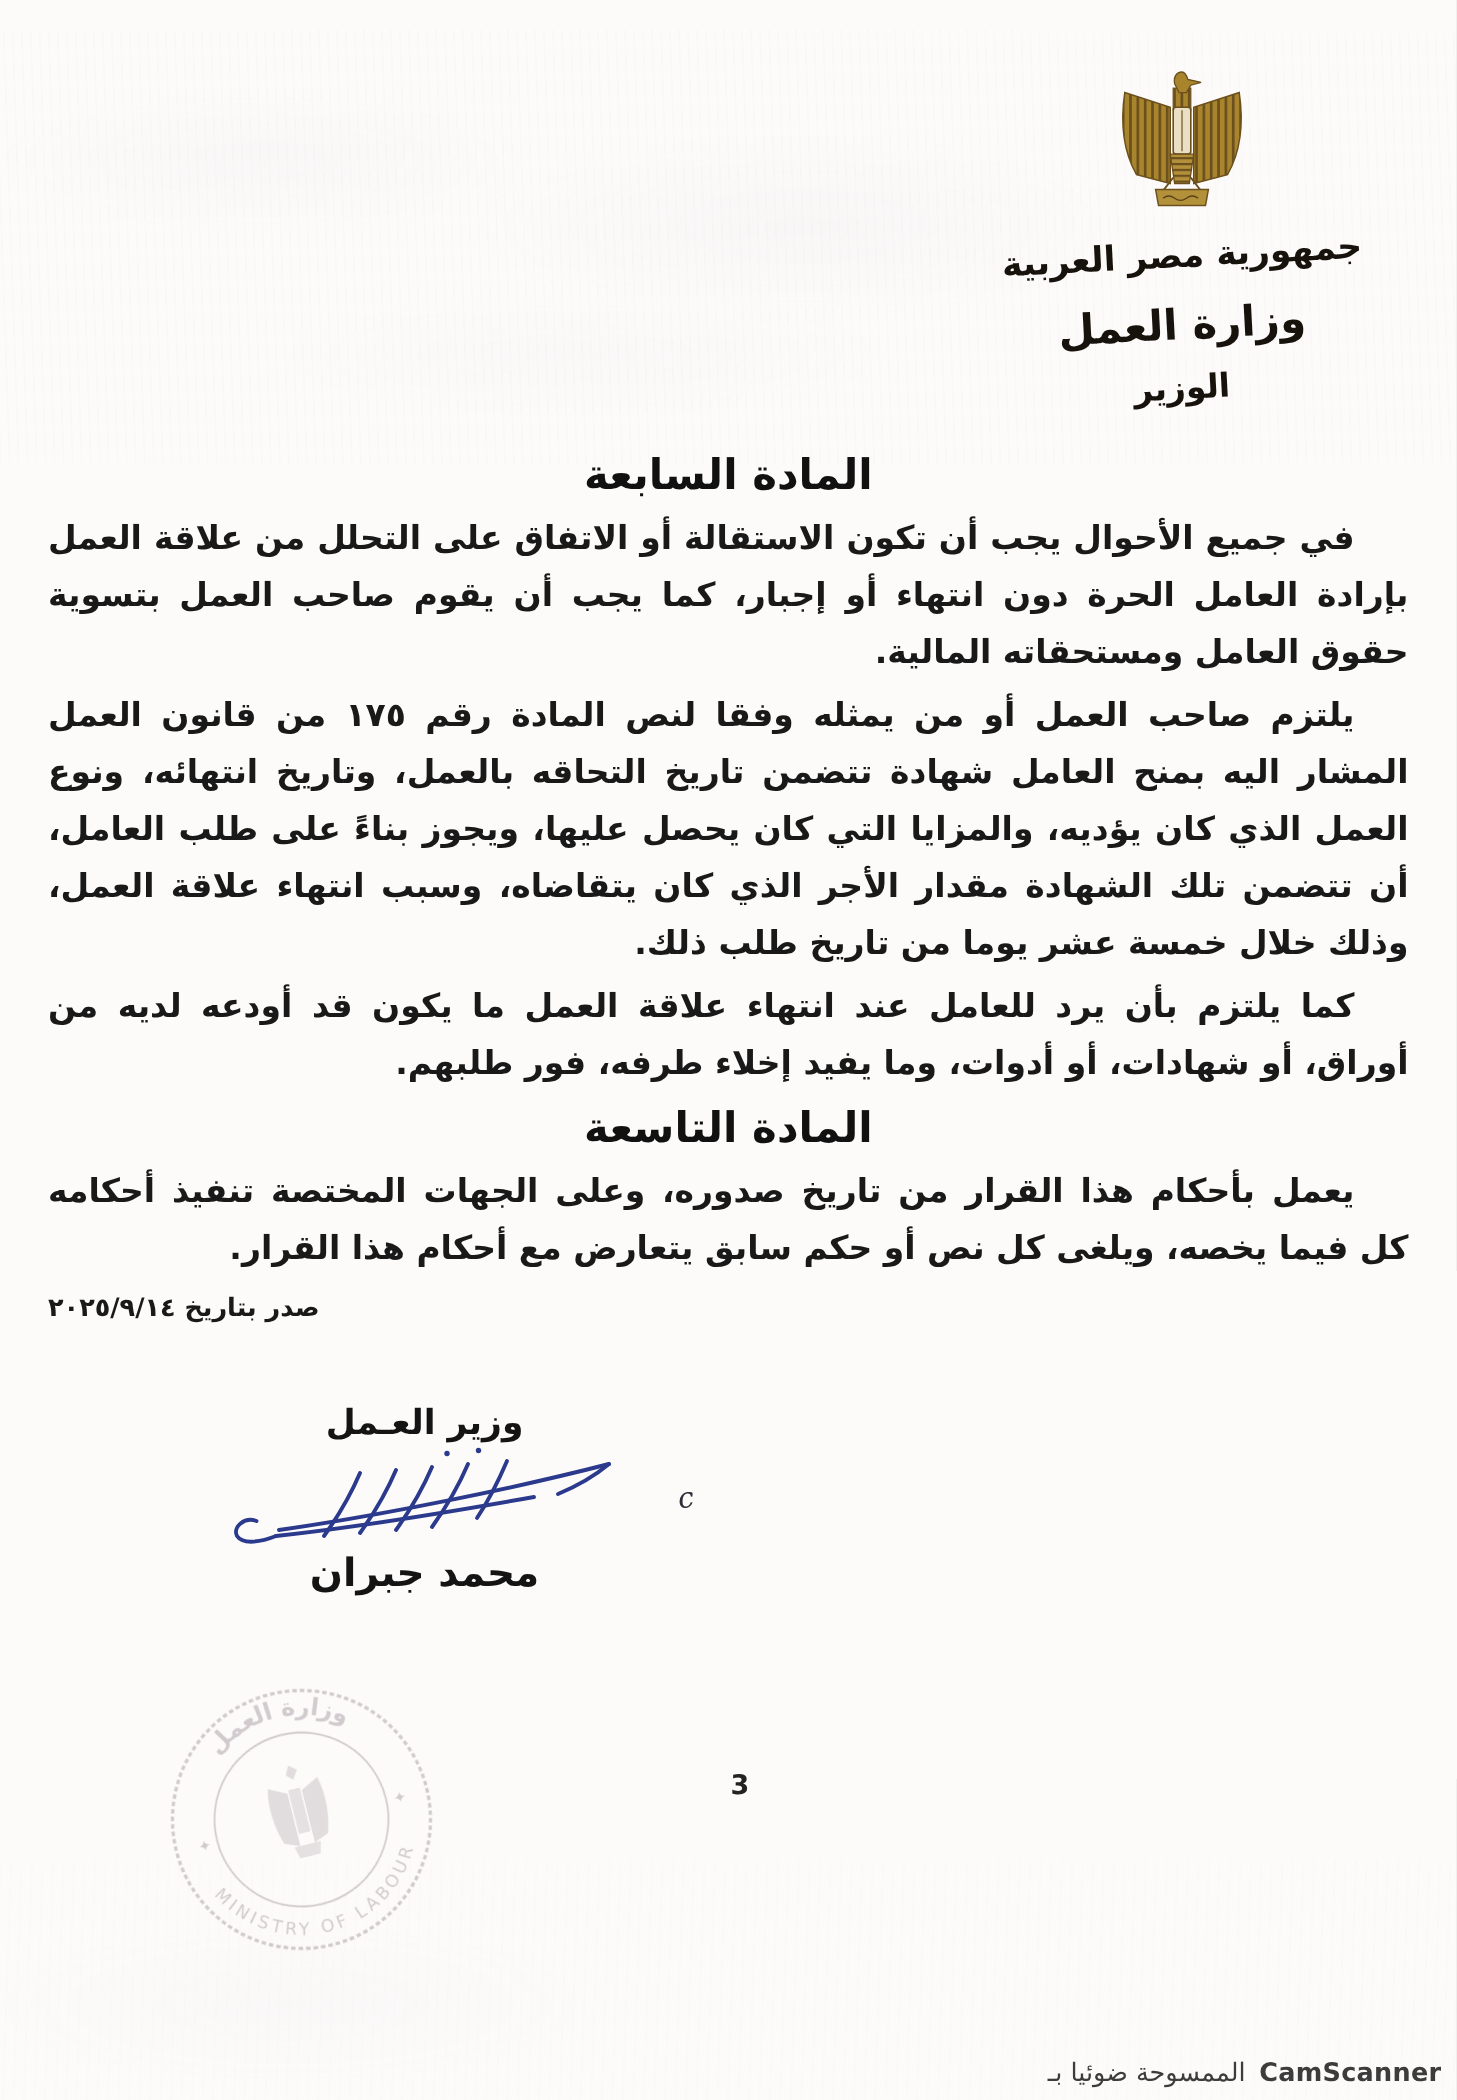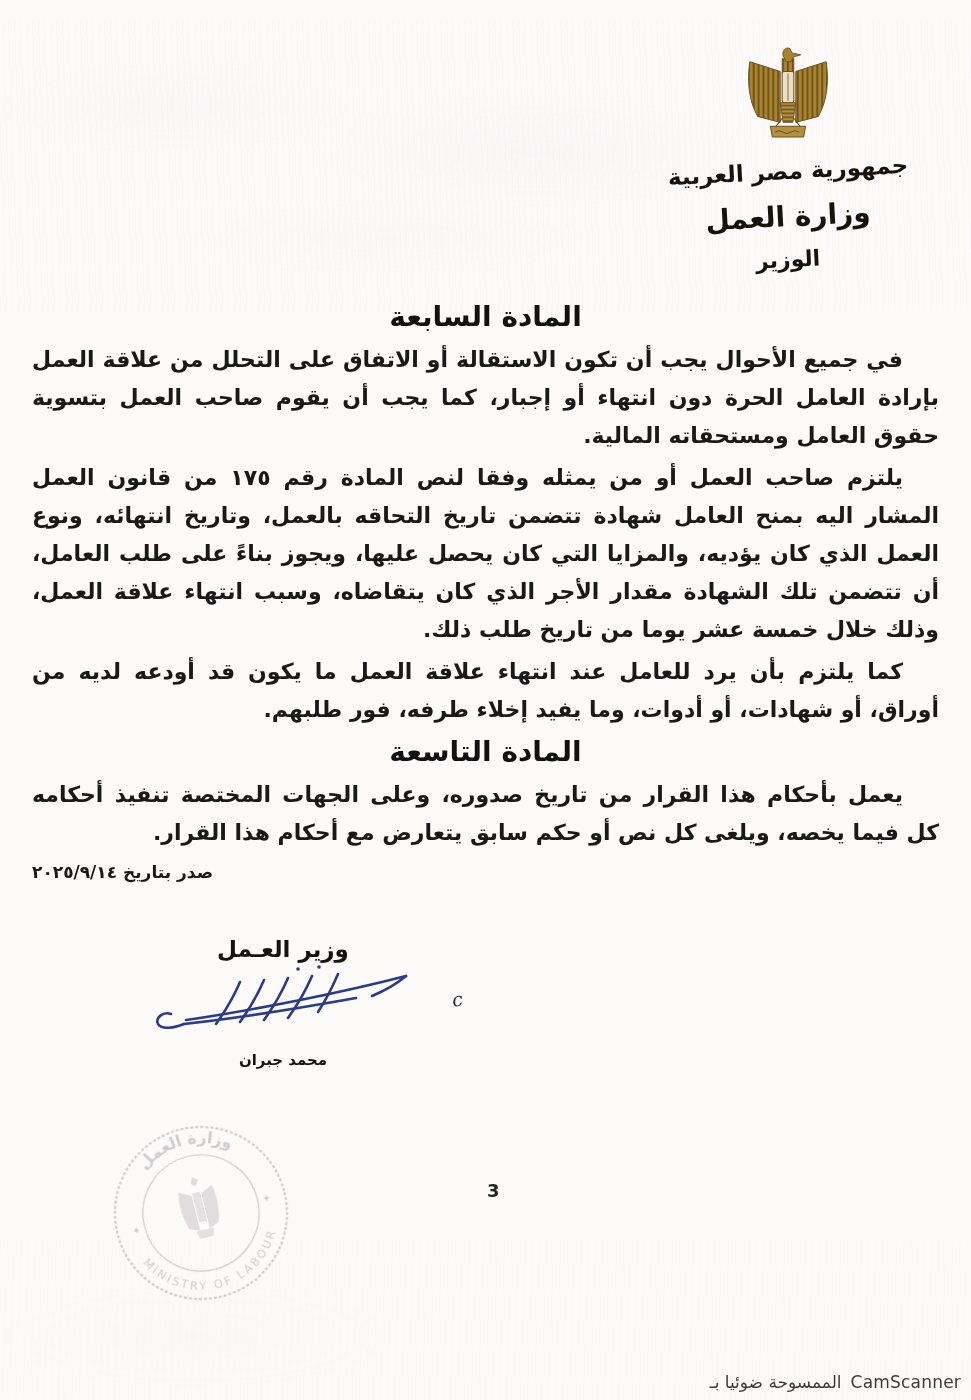--- a/index.html
+++ b/index.html
@@ -43,36 +43,36 @@
     text-align:justify;text-indent:36px;margin:0 0 4px 0;
   }
   .issued-line{
     direction:rtl;text-align:left;padding-left:0;padding-right:64px;
     font-size:17px;font-weight:600;margin-top:10px;color:#191919;
   }
   
   .sig-block{position:absolute;top:936px;left:148px;width:270px;text-align:center;}
   .sig-title{font-size:23px;font-weight:700;direction:rtl;color:#141414;}
   .sig-svg{display:block;margin:-2px auto -10px auto;}
-  .sig-name{font-size:15px;font-weight:700;direction:rtl;color:#141414;margin-top:17px;}
+  .sig-name{font-size:26px;font-weight:700;direction:rtl;color:#141414;}
   .stray-mark{
     position:absolute;left:452px;top:988px;font-size:19px;color:#2e2e38;
     font-family:"DejaVu Serif",serif;font-style:italic;transform:rotate(-8deg);
   }
   
   .stamp{position:absolute;left:106px;top:1118px;opacity:.5;transform:rotate(-14deg);filter:blur(.4px);}
   
   .page-number{position:absolute;left:487px;top:1180px;font-size:18px;font-weight:600;color:#222;}
   
   .footer{
     position:absolute;right:10px;bottom:8px;display:flex;flex-direction:row;
     align-items:center;gap:9px;font-size:17px;color:#3c3c3c;
   }
   .footer .ar{direction:rtl;}
-  .footer .latin{font-weight:400;letter-spacing:.2px;}
+  .footer .latin{font-weight:700;letter-spacing:.2px;}
 </style>
 </head>
 <body>
 
 <div class="page">
 
   <div class="scan-noise noise-a"></div>
   <div class="scan-noise noise-b"></div>
 
   <div class="letterhead">

